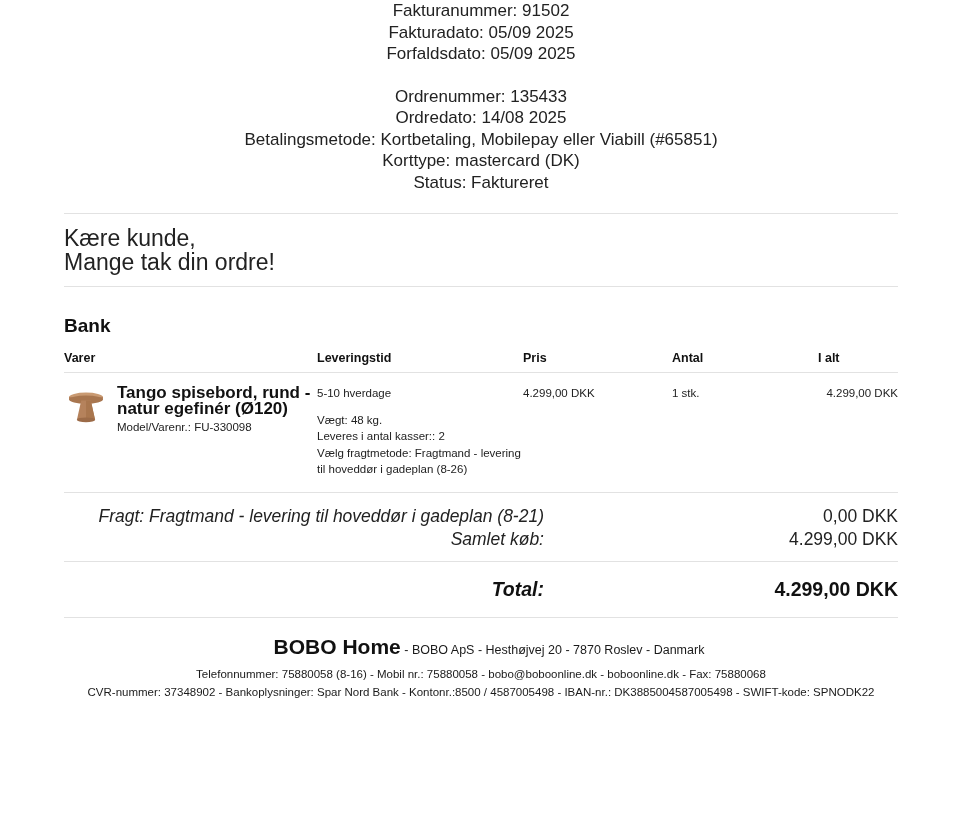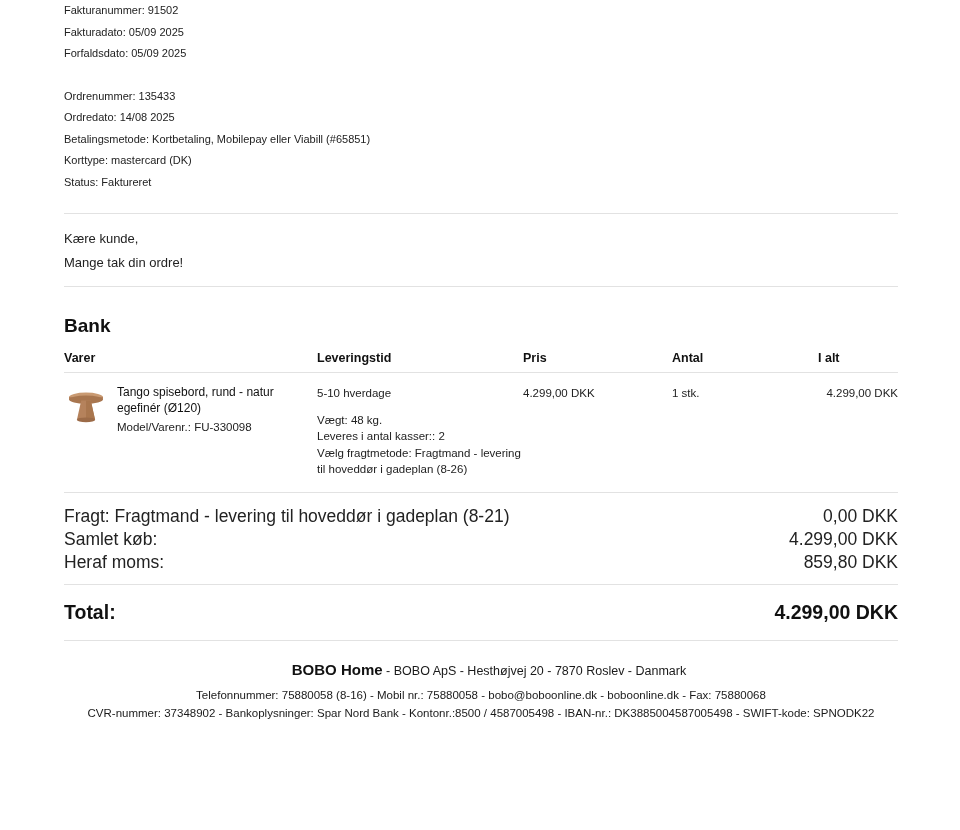--- a/index.html
+++ b/index.html
@@ -22,39 +22,39 @@
   }
   .inner {
     position: absolute;
     left: 64px;
     top: 0;
     width: 834px;
   }
 
   
   .meta-block {
-    text-align: left;
-    font-size: 11px;
+    text-align: center;
+    font-size: 17px;
     line-height: 21.5px;
     color: #222;
   }
   .meta-block .line { white-space: nowrap; }
   .meta-gap { height: 21px; }
 
   .rule {
     border: 0;
     border-top: 1px solid #e2e2e2;
     margin: 0;
     height: 0;
   }
 
   .sec-greeting {
     padding-top: 13px;
     padding-bottom: 12px;
-    font-size: 13px;
+    font-size: 23px;
     line-height: 23.5px;
     color: #222;
   }
 
   
   .ordre-title {
     font-size: 19px;
     font-weight: bold;
     color: #111;
     margin-top: 28px;
@@ -94,22 +94,22 @@
   }
   .thumb {
     width: 44px;
     height: 42px;
     flex: 0 0 44px;
     margin-right: 9px;
     margin-top: 1px;
   }
   .prod-text { flex: 1 1 auto; }
   .prod-name {
-    font-weight: normal;
-    font-size: 12px;
+    font-weight: bold;
+    font-size: 17px;
     line-height: 15.5px;
     color: #111;
     display: block;
   }
   .prod-sku {
     display: block;
     font-size: 11.5px;
     line-height: 16px;
     color: #222;
     margin-top: 3px;
@@ -124,39 +124,39 @@
     table-layout: fixed;
     margin-top: 0;
   }
   .totals td {
     font-size: 17.5px;
     line-height: 23px;
     color: #222;
     padding: 0;
     vertical-align: top;
   }
-  .totals td.lbl { text-align: left; width: 480px; }
+  .totals td.lbl { text-align: right; width: 480px; font-style: italic; }
   .totals td.val { text-align: right; white-space: nowrap; }
   .totals tr.first td { padding-top: 12px; }
   .totals tr.t-row td {
     font-weight: bold;
     font-size: 19.5px;
     color: #111;
     padding-top: 16px;
     padding-bottom: 16px;
   }
   .rule-total { border-top: 1px solid #e2e2e2; margin-top: 10px; }
 
   
   .footer {
     text-align: center;
     padding-top: 20px;
   }
   .f1 { font-size: 12.5px; line-height: 18px; color: #1a1a1a; }
-  .f1 .brand { font-size: 15px; font-weight: bold; color: #111; margin-left: 16px; }
+  .f1 .brand { font-size: 21px; font-weight: bold; color: #111; margin-left: 16px; }
   .f2 { font-size: 11.5px; line-height: 18px; color: #1a1a1a; margin-top: 6px; }
   .f3 { font-size: 11.5px; line-height: 18px; color: #1a1a1a; }
 </style>
 </head>
 <body>
 
 <div class="page">
   <div class="inner">
 
     <div class="meta-block">
@@ -235,24 +235,20 @@
     <table class="totals">
       <tbody>
           <tr class="first">
         <td class="lbl">Fragt: Fragtmand - levering til hoveddør i gadeplan (8-21)</td>
         <td class="val">0,00 DKK</td>
       </tr>
       <tr>
         <td class="lbl">Samlet køb:</td>
         <td class="val">4.299,00 DKK</td>
       </tr>
-      <tr>
-        <td class="lbl">Heraf moms:</td>
-        <td class="val">859,80 DKK</td>
-      </tr>
     </tbody>
       </table>
 
     <hr class="rule rule-total">
 
     <table class="totals">
       <tbody>
           <tr class="t-row">
         <td class="lbl">Total:</td>
         <td class="val">4.299,00 DKK</td>

